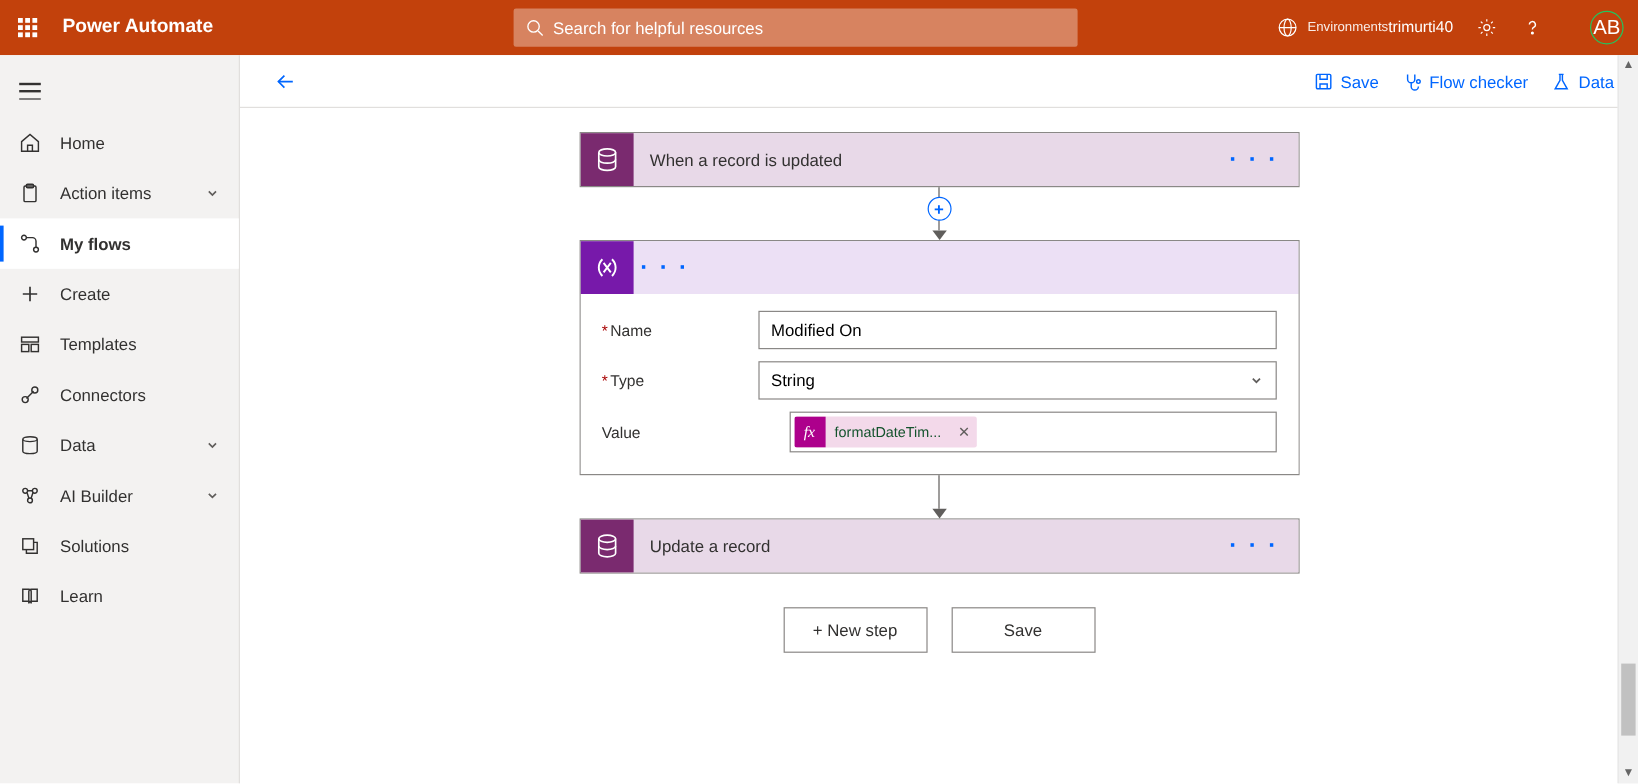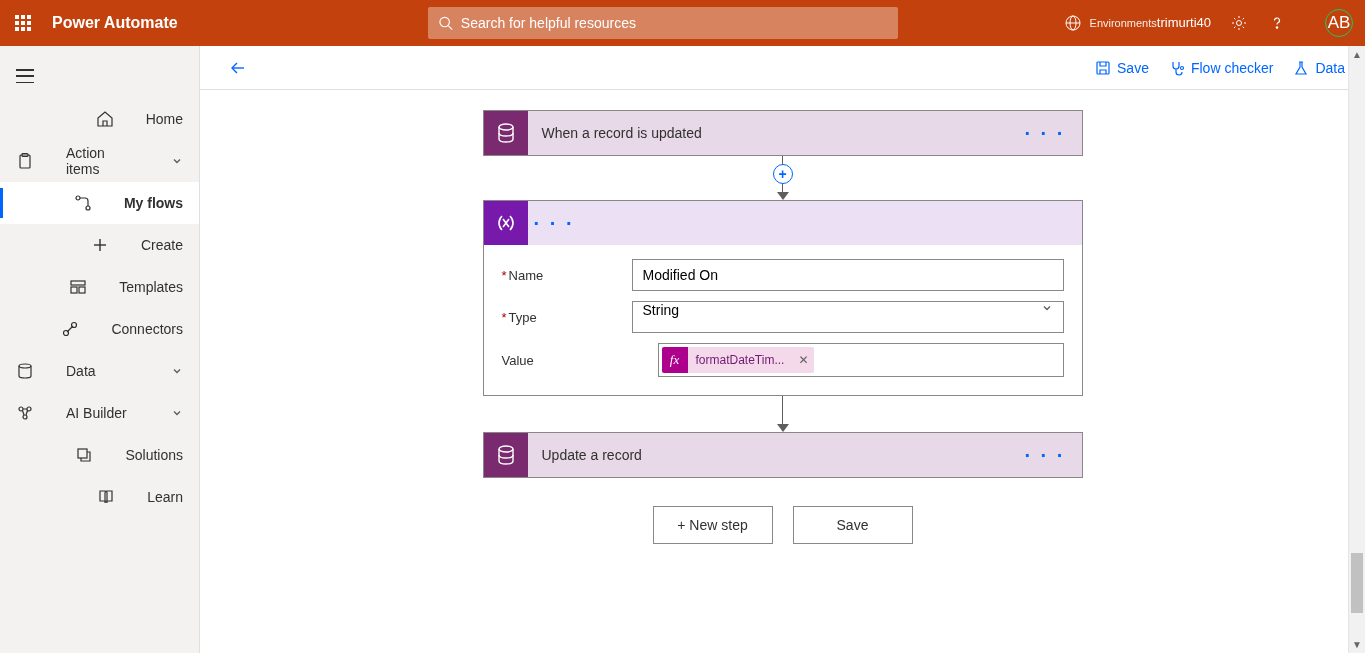--- a/index.html
+++ b/index.html
@@ -27,21 +27,21 @@
 .env-name { font-size:13px;}
 .top-icon { width:20px; height:20px; display:flex; align-items:center; justify-content:center; cursor:pointer;}
 .avatar-circle { width:28px; height:28px; border:1px solid #22c55e; border-radius:50%; display:flex; align-items:center; justify-content:center; font-size:17px; cursor:pointer;margin-left:20px;}
 
 
 .body-row { display:flex; height: calc(653px - 46px); }
 .sidebar { width: 200px; background:#f3f2f1; border-right:1px solid #e1dfdd; display:flex; flex-direction:column; padding-top:8px;}
 .hamburger-row { height:44px; display:flex; align-items:center; padding-left:16px; cursor:pointer;}
 .hamburger { width:18px; height:14px; display:flex; flex-direction:column; justify-content:space-between;}
 .hamburger span { height:1.5px; background:#323130; display:block;}
-.nav-item { height:42px; display:flex; align-items:center; padding:0 16px; font-size:14px; color:#323130; cursor:pointer; position:relative; gap:32px;justify-content:flex-end;}
+.nav-item { height:42px; display:flex; align-items:center; padding:0 16px; font-size:14px; color:#323130; cursor:pointer; position:relative; gap:16px;}
 .nav-item.active { background:#fff; font-weight:600;}
 .nav-item.active::before { content:""; position:absolute; left:0; top:6px; bottom:6px; width:3px; background:#0066ff;}
 .nav-icon { width:18px; height:18px; display:flex; align-items:center; justify-content:center; flex-shrink:0;}
 .nav-chevron { margin-left:auto; }
 
 
 .canvas-wrap { flex:1; display:flex; flex-direction:column; background:#fff; position:relative;}
 .canvas-toolbar {
   height:44px; border-bottom:1px solid #e1dfdd; display:flex; align-items:center; padding:0 20px 0 24px;
 }
@@ -66,28 +66,28 @@
 .icon-var { background:#7719aa;}
 .card-title { font-size:14px; color:#323130; padding-left:14px; flex:1;}
 .card-menu { color:#0066ff; font-size:20px; letter-spacing:2px; padding:0 6px; cursor:pointer; font-weight:bold;}
 
 .card-body { padding:14px 18px 18px; background:#fff;}
 .form-row { display:flex; align-items:center; margin-bottom:10px;}
 .form-row:last-child { margin-bottom:0;}
 .flabel { width:130px; font-size:13px; color:#323130;}
 .req { color:#a80000; margin-right:2px;}
 .finput { flex:1; height:32px; border:1px solid #8a8886; padding:0 10px; font-size:14px; display:flex; align-items:center; background:#fff;}
-.fselect { flex:1; height:32px; border:1px solid #8a8886; padding:0 10px; font-size:14px; display:flex; justify-content:space-between; background:#fff; cursor:pointer;}
+.fselect { flex:1; height:32px; border:1px solid #8a8886; padding:0 10px; font-size:14px; display:flex; align-items:center; justify-content:space-between; background:#fff; cursor:pointer;}
 .ftoken-wrap { flex:1; min-height:34px; border:1px solid #8a8886; padding:3px; display:flex; align-items:center; background:#fff;margin-left:26px;}
 .ftoken {
   display:inline-flex; align-items:center; background:#f3d9ea; height:26px; font-size:12px;
   border-radius:2px; overflow:hidden;
 }
 .ftoken-icon { width:26px; height:26px; background:#ad008c; color:#fff; display:flex; align-items:center; justify-content:center; font-style:italic; font-size:13px; font-family:serif;}
-.ftoken-text { padding:0 8px; color:#701a75;text-align:center;}
+.ftoken-text { padding:0 8px; color:#14532d;text-align:center;}
 .ftoken-x { padding:0 6px; color:#605e5c; cursor:pointer; font-size:12px;}
 
 
 .connector { height:36px; display:flex; flex-direction:column; align-items:center; justify-content:center; position:relative;}
 .conn-line { width:1.5px; flex:1; background:#605e5c;}
 .conn-arrowhead { width:0; height:0; border-left:6px solid transparent; border-right:6px solid transparent; border-top:8px solid #605e5c;}
 .plus-bubble {
   position:absolute; top:8px; width:20px; height:20px; border:1.5px solid #0066ff; border-radius:50%;
   background:#fff; color:#0066ff; display:flex; align-items:center; justify-content:center; font-size:14px; font-weight:bold; cursor:pointer;
   left:50%; transform:translateX(-50%);

